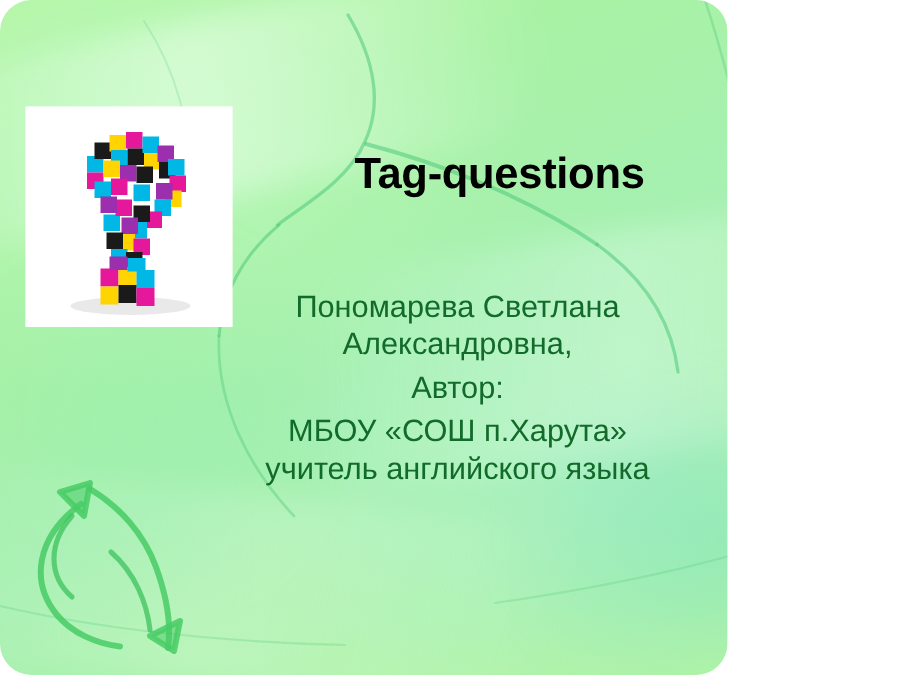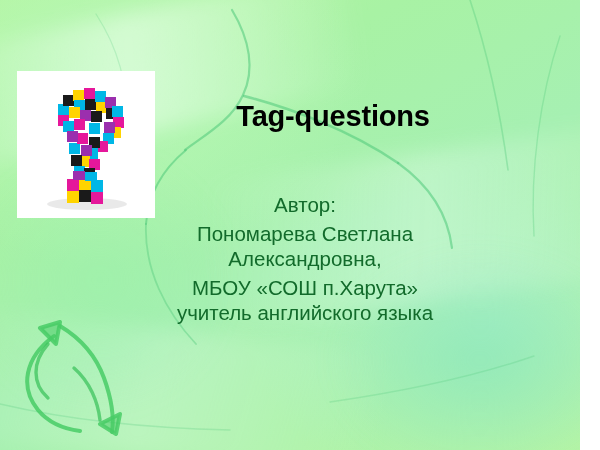--- a/index.html
+++ b/index.html
@@ -8,27 +8,28 @@
   }
   body {
     width: 600px;
     height: 450px;
     overflow: hidden;
     font-family: "Liberation Sans", sans-serif;
   }
 
   #slide {
     position: relative;
-    width: 580px;
+    width: 485px;
     height: 450px;
     overflow: hidden;
     background:
       radial-gradient(ellipse 420px 300px at 18% 18%, rgba(185,248,185,0.95) 0%, rgba(185,248,185,0) 62%),
       radial-gradient(ellipse 380px 280px at 85% 72%, rgba(170,240,200,0.85) 0%, rgba(170,240,200,0) 65%),
       linear-gradient(152deg, #b3f59e 0%, #a8f2a4 28%, #a6f0b2 55%, #abf2a8 78%, #b6f59d 100%);
+    border-radius: 21px;
   }
 
   
   .sheen {
     position: absolute;
     pointer-events: none;
     background: linear-gradient(100deg, rgba(255,255,255,0.0) 0%, rgba(236,255,236,0.55) 45%, rgba(255,255,255,0.0) 100%);
     filter: blur(10px);
   }
   .sheen.s1 { left: -60px; top: 10px;  width: 420px; height: 120px; transform: rotate(-12deg); }
@@ -202,25 +203,25 @@
         <rect x="56" y="100" width="12" height="9" fill="#9b2fae"></rect>
         <rect x="68" y="101" width="12" height="9" fill="#00b7e6"></rect>
       </g>
     </svg>
   </div>
 
   <div id="title">Tag-questions</div>
 
   <div id="body-text">
     <div class="blk">
-      <span class="ln">Автор:</span>
+      <span class="ln">Пономарева Светлана</span>
+      <span class="ln">Александровна,</span>
     </div>
     <div class="blk">
-      <span class="ln">Пономарева Светлана</span>
-      <span class="ln">Александровна,</span>
+      <span class="ln">Автор:</span>
     </div>
     <div class="blk">
       <span class="ln">МБОУ «СОШ п.Харута»</span>
       <span class="ln">учитель английского языка</span>
     </div>
   </div>
 
 </div>
 
 </body></html>

